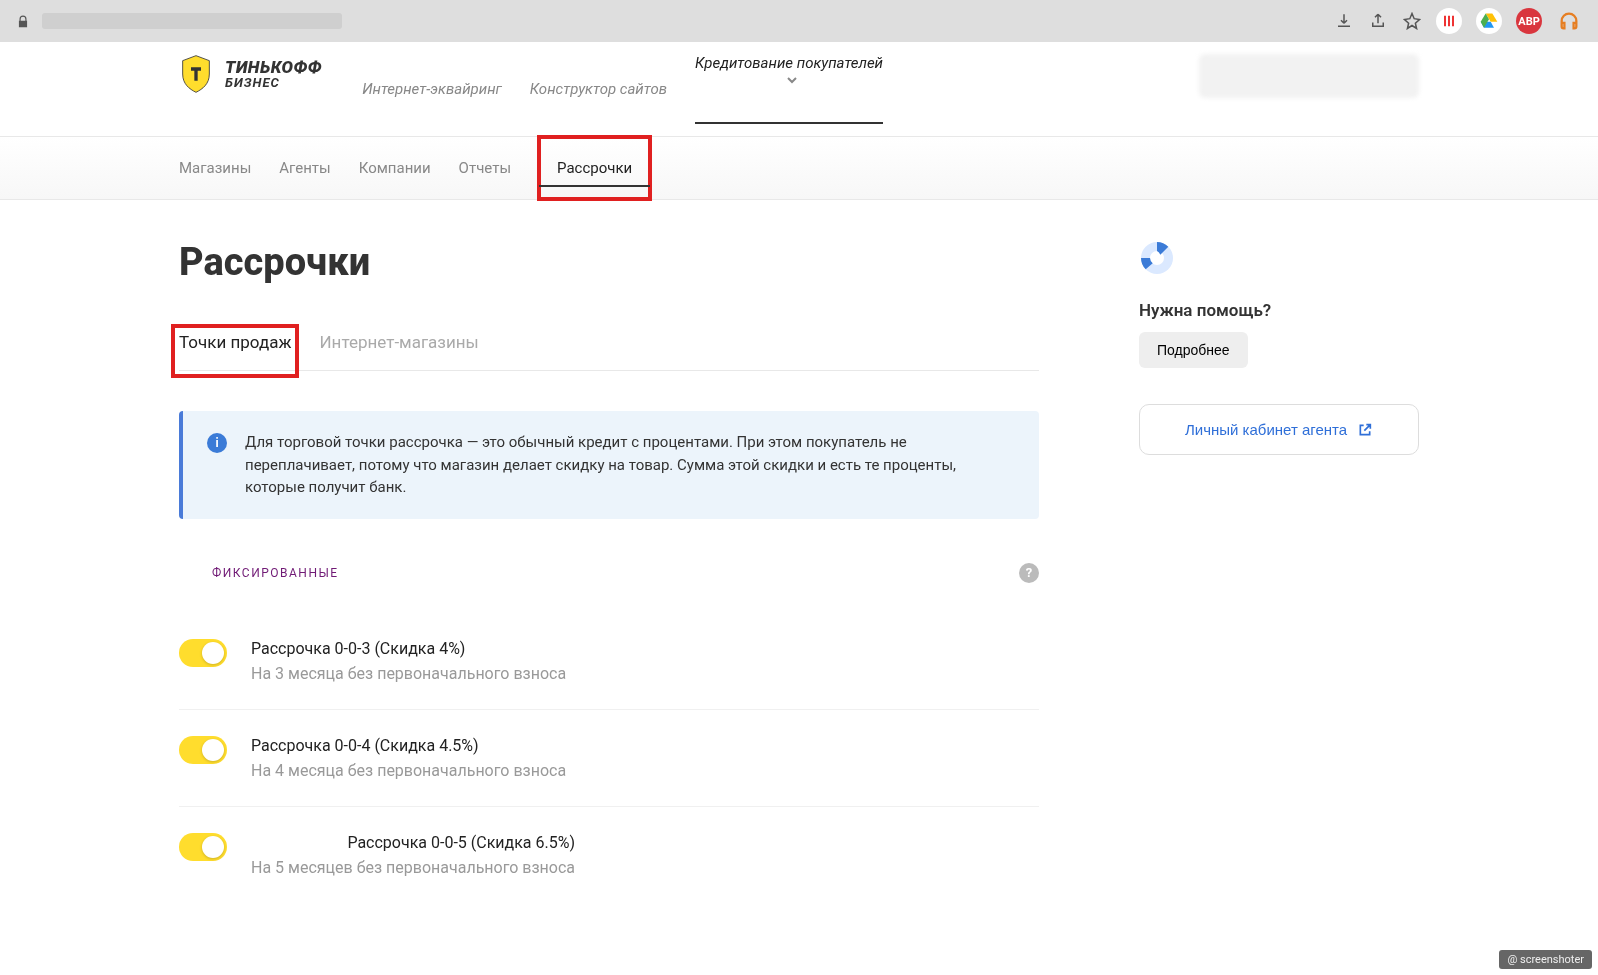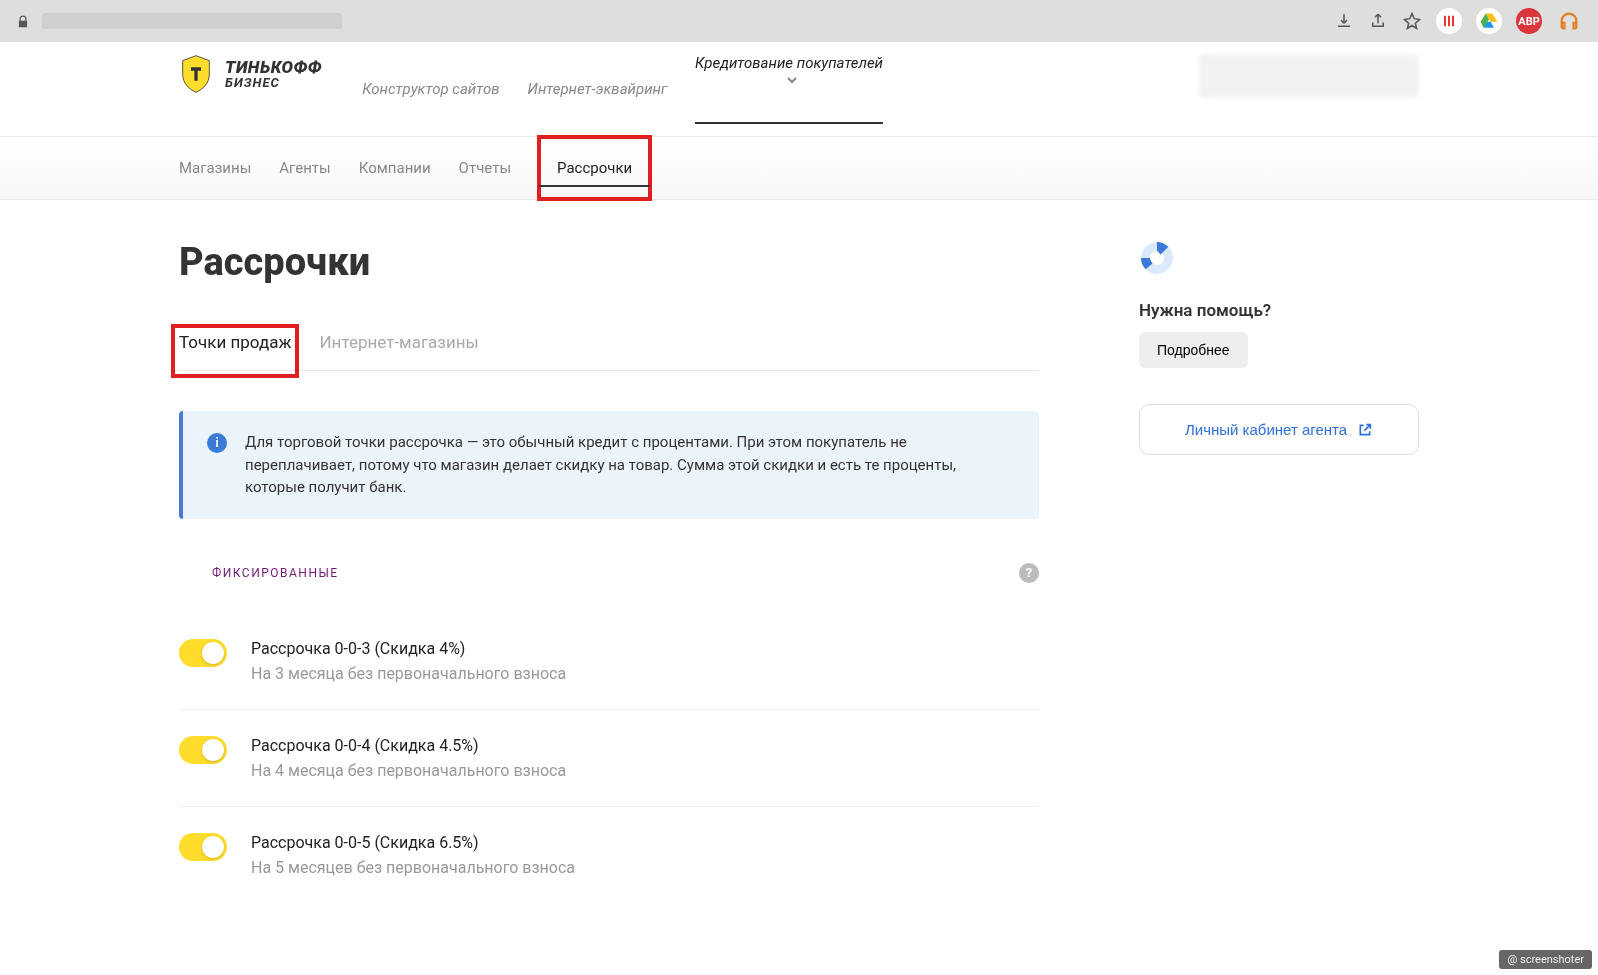--- a/index.html
+++ b/index.html
@@ -130,22 +130,22 @@
       <svg class="logo-shield" viewBox="0 0 40 48">
         <path d="M20 2 L36 8 V24 C36 36 28 42 20 46 C12 42 4 36 4 24 V8 Z" fill="#ffdd2d" stroke="#333" stroke-width="1"></path>
         <path d="M14 16h12v4h-4v12h-4V20h-4z" fill="#333"></path>
       </svg>
       <div class="logo-text">
         <span class="logo-main">ТИНЬКОФФ</span>
         <span class="logo-sub">БИЗНЕС</span>
       </div>
     </div>
     <div class="top-nav">
+      <div class="top-nav-item">Интернет-эквайринг</div>
       <div class="top-nav-item">Конструктор сайтов</div>
-      <div class="top-nav-item">Интернет-эквайринг</div>
       <div class="top-nav-item active">
         <span>Кредитование покупателей</span>
         <span class="chev">
           <svg viewBox="0 0 12 12" width="12" height="12" fill="none" stroke="#888" stroke-width="2">
               <path d="M2 4l4 4 4-4"></path>
             </svg>
         </span>
       </div>
     </div>
     <div class="account-area"></div>
@@ -188,21 +188,21 @@
         <div class="plan-desc">На 3 месяца без первоначального взноса</div>
       </div>
     </div>
     <div class="plan-row">
       <div class="toggle"></div>
       <div class="plan-info">
         <div class="plan-title">Рассрочка 0-0-4 (Скидка 4.5%)</div>
         <div class="plan-desc">На 4 месяца без первоначального взноса</div>
       </div>
     </div>
-    <div class="plan-row" style="border-bottom:none;">
+    <div class="plan-row" style="border-bottom:none;text-align:right;">
       <div class="toggle"></div>
       <div class="plan-info">
         <div class="plan-title">Рассрочка 0-0-5 (Скидка 6.5%)</div>
         <div class="plan-desc">На 5 месяцев без первоначального взноса</div>
       </div>
     </div>
   </div>
 
   <div class="side">
     <div class="help-block">

